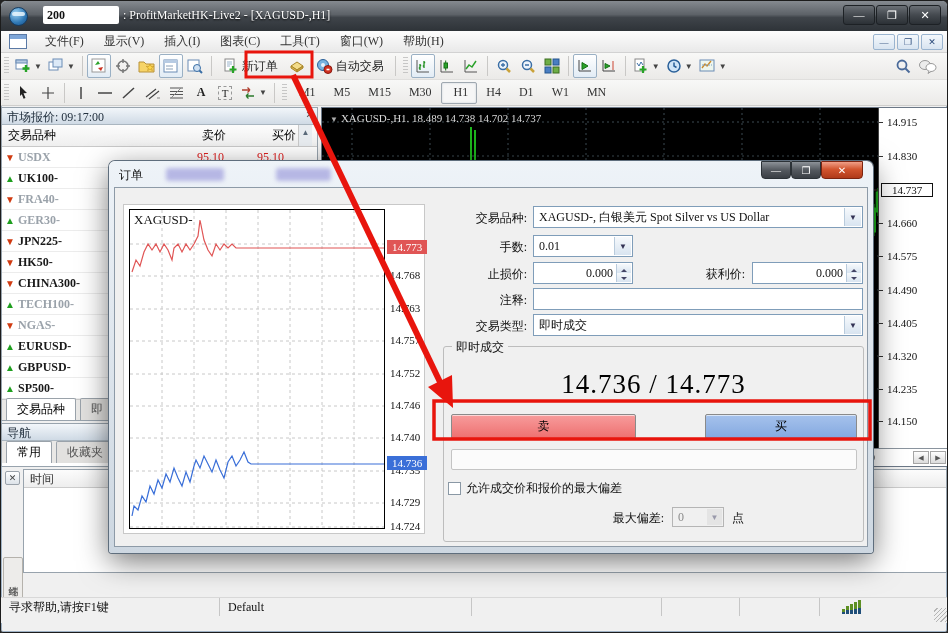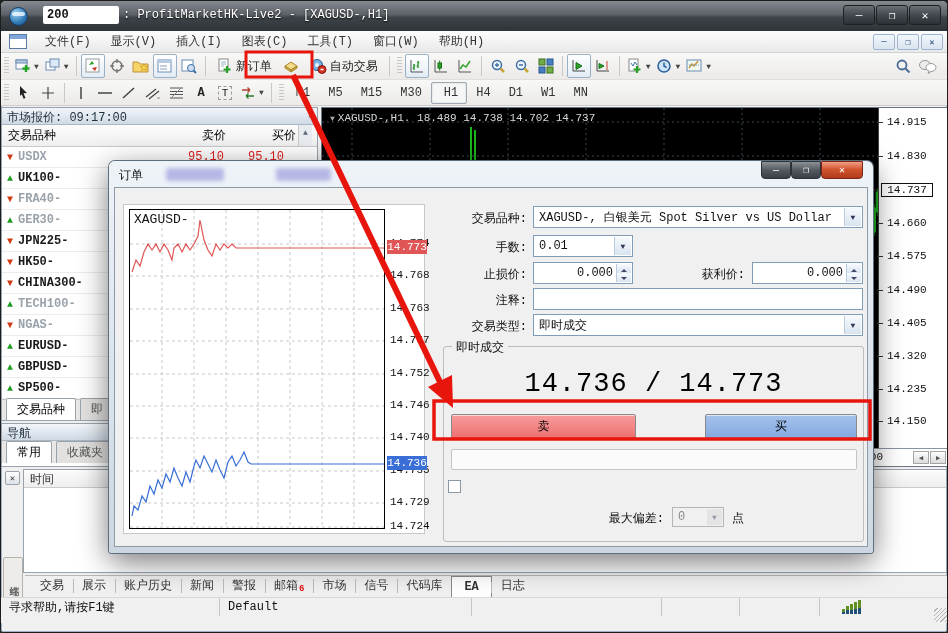--- a/index.html
+++ b/index.html
@@ -1,17 +1,17 @@
 <!DOCTYPE html>
 <html><head>
 <meta charset="utf-8">
 <style>
   html,body{margin:0;padding:0;background:#222;}
   *{box-sizing:border-box;}
-  .win{position:relative;width:948px;height:633px;font-family:Liberation Mono, monospace;font-size:12px;
+  .win{position:relative;width:948px;height:633px;font-family:Liberation Serif, serif;font-size:12px;
        background:#f0f0f0;border:1px solid #1c1c1c;border-radius:6px 6px 3px 3px;overflow:hidden;
        box-shadow:inset 0 0 0 1px #9fb2c5;}
   .abs{position:absolute;}
   
   .titlebar{position:absolute;left:0;top:0;width:948px;height:30px;
     background:linear-gradient(#858a90,#5d6268 45%,#3f444a 55%,#2e3338);color:#fff;border-radius:6px 6px 0 0;}
   .t-ico{position:absolute;left:8px;top:6px;width:19px;height:19px;border-radius:50%;
     background:radial-gradient(circle at 35% 30%,#9fd4f5,#2f78b5 60%,#1a4f86);border:1px solid #143c63;}
   .t-ico::after{content:"";position:absolute;left:2px;top:4px;width:13px;height:4px;background:#e8f4fd;border-radius:2px;opacity:.85;}
   .censor{position:absolute;left:42px;top:5px;width:76px;height:18px;background:#fff;border-radius:2px;color:#111;
@@ -603,33 +603,20 @@
       <span>✕</span>
     </div>
   <div class="panel abs" style="left:22px;top:468px;width:924px;height:104px;">
     <div class="termhead"><span>时间</span></div>
     <div style="height:84px;background:#fff;"></div>
   </div>
   <div class="vtab">
       <span>终端</span>
     </div>
 
-  <div class="btabs" id="bottom-tabs">
-      <div class="btab">交易</div>
-      <div class="btab">展示</div>
-      <div class="btab">账户历史</div>
-      <div class="btab">新闻</div>
-      <div class="btab">警报</div>
-      <div class="btab">邮箱<sub>6</sub></div>
-      <div class="btab">市场</div>
-      <div class="btab">信号</div>
-      <div class="btab">代码库</div>
-      <div class="btab active">EA</div>
-      <div class="btab">日志</div>
-    </div>
 
   <div class="statusbar">
     <div class="scell" style="width:218px;">寻求帮助,请按F1键</div>
     <div class="scell" style="width:252px;">Default</div>
     <div class="scell" style="width:190px;"></div>
     <div class="scell" style="width:78px;"></div>
     <div class="scell" style="width:80px;"></div>
     <div class="scell" style="flex:1;border-left:1px solid #c6c6c6;">
       <div class="connbars">
         <i style="height:5px;"></i>
@@ -738,20 +725,21 @@
       </div>
 
       <div class="group" style="left:328px;top:158px;width:421px;height:196px;">
         <span class="gleg">即时成交</span>
         <div class="bigpx">14.736 / 14.773</div>
         <div class="tradebtn sellbtn" style="left:7px;top:67px;width:185px;">卖</div>
         <div class="tradebtn buybtn" style="left:261px;top:67px;width:152px;">买</div>
         <div class="disbar" style="left:7px;top:102px;width:406px;"></div>
         <div class="chk" style="left:4px;top:133px;">
           <span class="box"></span>
+          <span>允许成交价和报价的最大偏差</span>
         </div>
         <div class="flabel" style="left:110px;top:163px;width:110px;">最大偏差:</div>
         <div class="discombo" style="left:228px;top:160px;width:52px;">
           <span>0</span>
             <span class="dd">▼</span>
         </div>
         <div class="flabel" style="left:250px;top:163px;width:40px;text-align:left;left:288px;">点</div>
       </div>
 
     </div>

